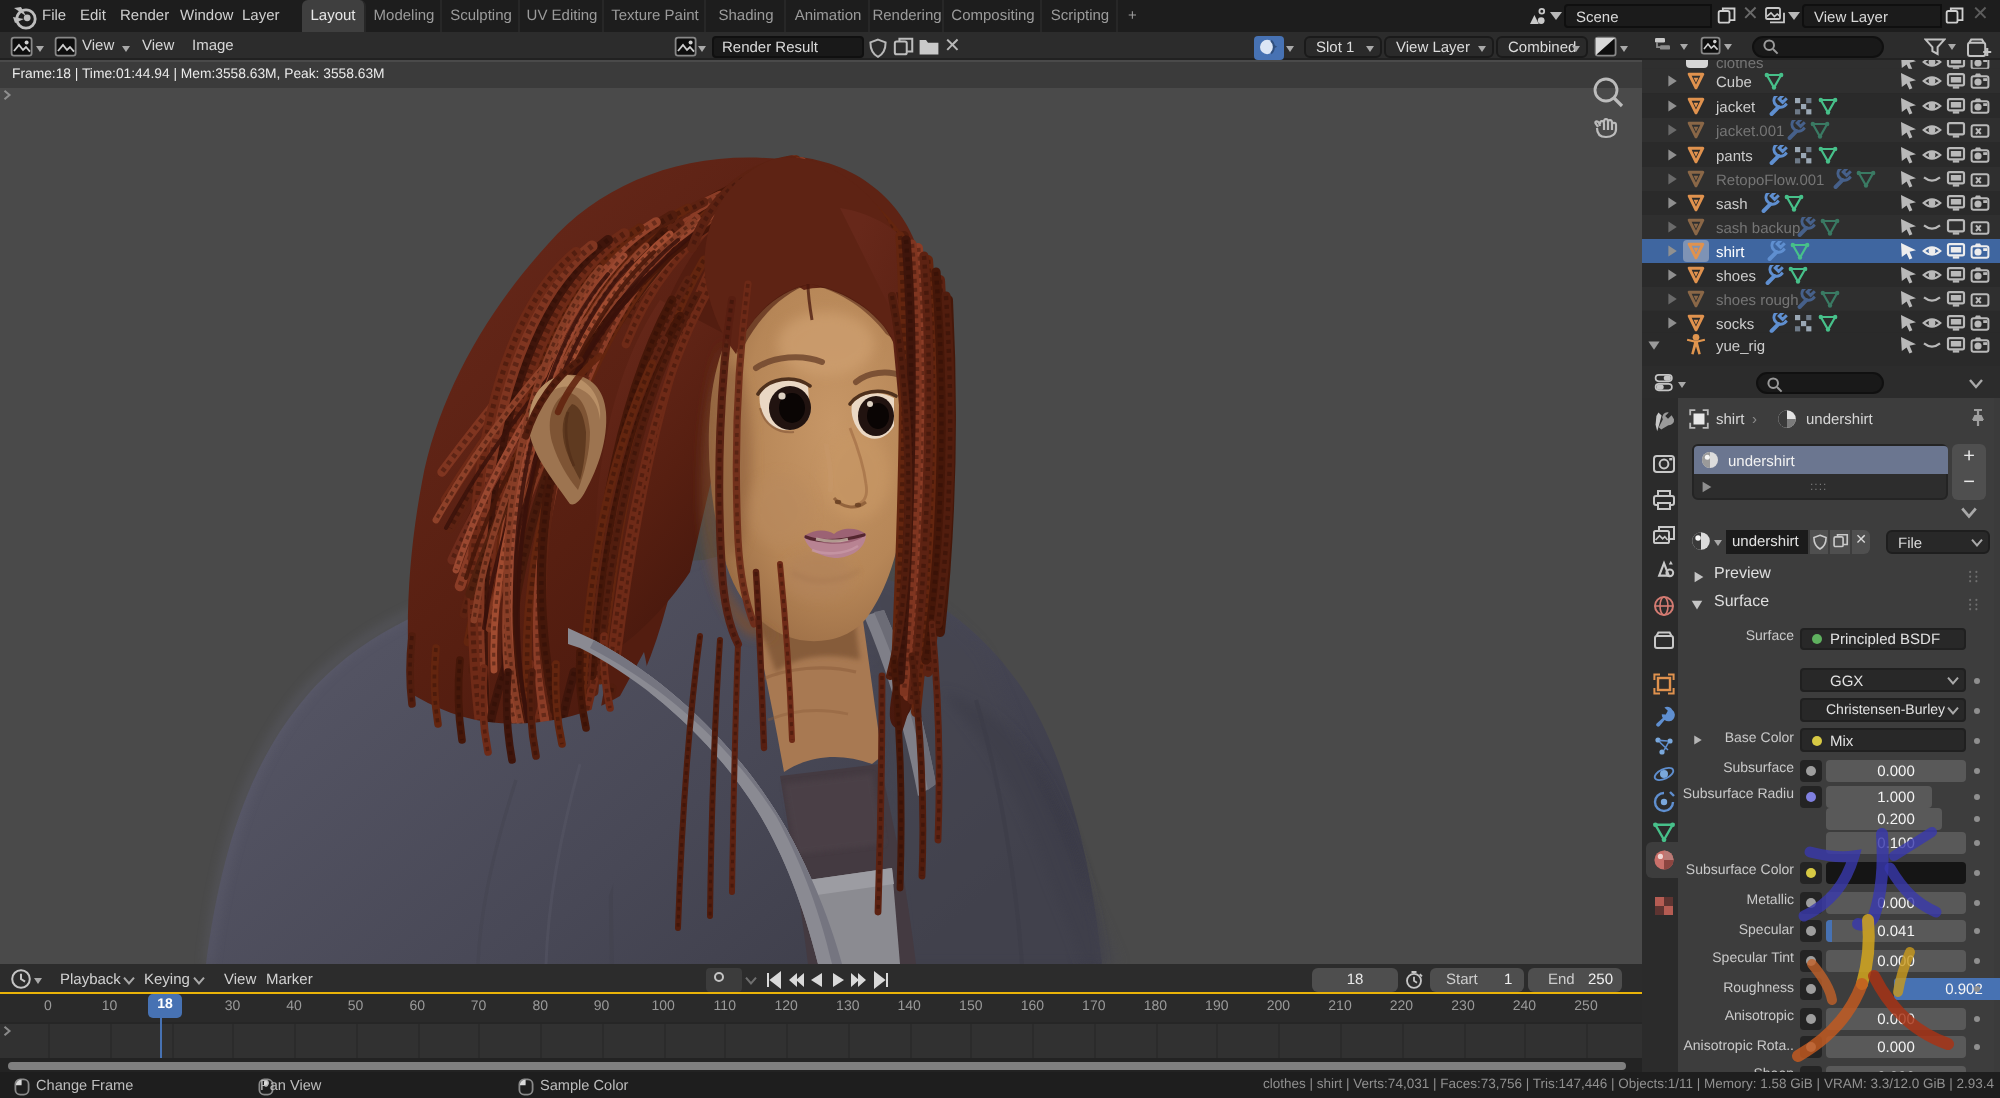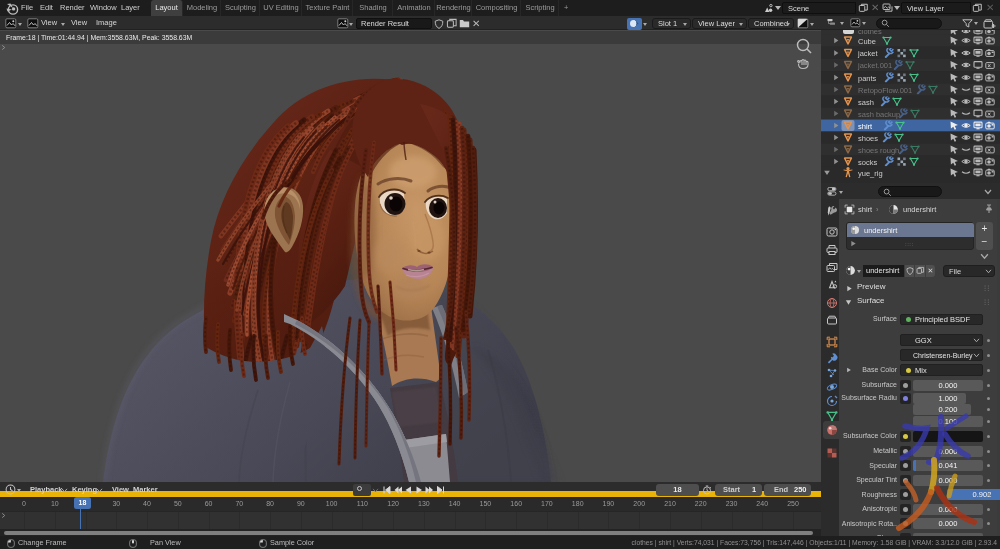--- a/index.html
+++ b/index.html
@@ -17,21 +17,21 @@
 #statsbar{left:0;top:1px;width:821px;height:13px;background:#3b3b3b;color:#eaeaea;font-size:6.9px;line-height:13px;padding-left:6px;}
 
 #outliner{left:821px;top:16px;width:179px;height:167px;background:#2a2a2a;}
 #outlhead{position:absolute;left:0;top:0;width:179px;height:14px;background:#2c2c2c;border-bottom:1px solid #222;}
 
 #props{left:821px;top:183px;width:179px;height:353px;background:#3b3b3b;}
 #propshead{position:absolute;left:0;top:0;width:179px;height:16px;background:#2c2c2c;}
 #ptabs{position:absolute;left:0;top:16px;width:21px;height:337px;background:#2b2b2b;}
 
 #timeline{left:0;top:482px;width:821px;height:54px;background:#2e2e2e;}
-#tlhead{position:absolute;left:0;top:0;width:821px;height:15px;background:#2c2c2c;border-bottom:6px solid #eab308;font-weight:bold;}
+#tlhead{position:absolute;left:0;top:0;width:821px;height:15px;background:#2c2c2c;border-bottom:1px solid #eab308;}
 #ruler{position:absolute;left:0;top:15px;width:821px;height:14px;background:#2a2a2a;}
 #tracks{position:absolute;left:0;top:29px;width:821px;height:18px;background:#313131;}
 #tlscroll{position:absolute;left:0;top:47px;width:821px;height:7px;background:#232323;}
 
 #status{left:0;top:536px;width:1000px;height:13px;background:#1e1e1e;color:#9e9e9e;font-size:7.3px;line-height:13px;}
 .field{background:#585858;border-radius:3px;color:#e9e9e9;text-align:center;position:absolute;font-size:7.5px;}
 .dd{background:#2a2a2a;border:1px solid #1a1a1a;border-radius:3px;color:#dcdcdc;position:absolute;font-size:7.5px;}
 </style></head>
 <body>
 <div id="stage">
@@ -1084,21 +1084,21 @@
           <path d="M1 3.6 V2.8 A2.8 2.8 0 0 1 3.8 0.9 V3.6 Z" fill="#d9d9d9"></path>
         </svg>
       </span>
     <div class="abs" style="left:18px;top:0;line-height:13px;color:#bdbdbd;">Change Frame</div>
     <span style="position:absolute;left:129px;">
         <svg class="abs" style="top:2.5px" width="8" height="9" viewBox="0 0 8 9">
           <rect x="0.7" y="0.7" width="6.6" height="7.6" rx="2.4" fill="none" stroke="#8a8a8a" stroke-width="0.9"></rect>
           <rect x="3" y="1" width="2" height="3.4" rx="1" fill="#d9d9d9"></rect>
         </svg>
       </span>
-    <div class="abs" style="left:150px;top:0;line-height:13px;color:#bdbdbd;">Pan View</div>
+    <div class="abs" style="left:130px;top:0;line-height:13px;color:#bdbdbd;">Pan View</div>
     <span style="position:absolute;left:259px;">
         <svg class="abs" style="top:2.5px" width="8" height="9" viewBox="0 0 8 9">
           <rect x="0.7" y="0.7" width="6.6" height="7.6" rx="2.4" fill="none" stroke="#8a8a8a" stroke-width="0.9"></rect>
           <path d="M1 3.6 V2.8 A2.8 2.8 0 0 1 3.8 0.9 V3.6 Z" fill="#d9d9d9"></path>
         </svg>
       </span>
     <div class="abs" style="left:270px;top:0;line-height:13px;color:#bdbdbd;">Sample Color</div>
     <div class="abs" style="right:3px;top:0;line-height:13px;color:#909090;font-size:6.75px;">clothes | shirt | Verts:74,031 | Faces:73,756 | Tris:147,446 | Objects:1/11 | Memory: 1.58 GiB | VRAM: 3.3/12.0 GiB | 2.93.4</div>
   </div>
 </div>

